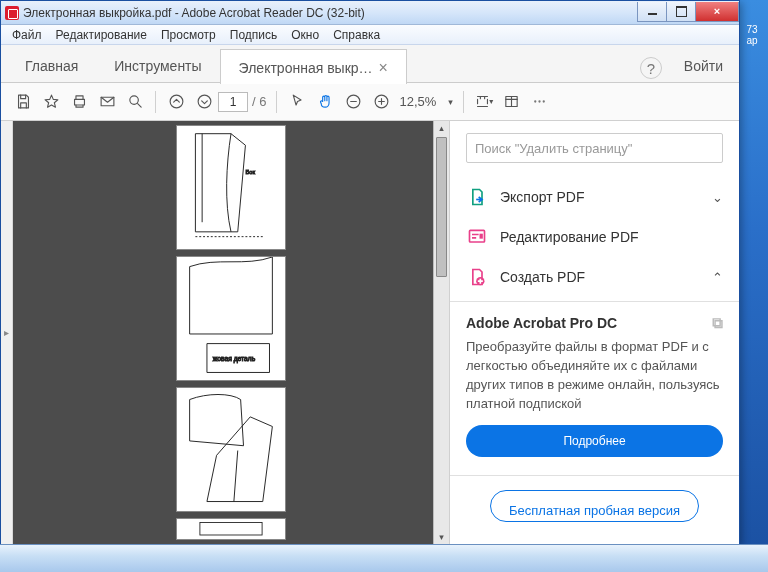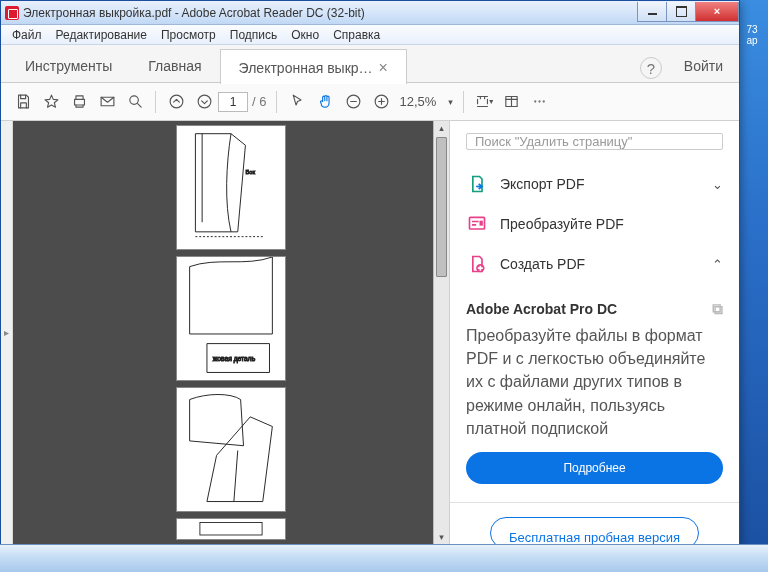--- a/index.html
+++ b/index.html
@@ -65,21 +65,21 @@
   .search{height:30px;border:1px solid #ccc;border-radius:2px;padding:0 8px;font-size:13px;color:#999;display:flex;align-items:center;margin-bottom:14px}
   .tool-row{display:flex;align-items:center;padding:10px 0;cursor:pointer}
   .tool-row .ticon{width:22px;height:20px;margin-right:12px;display:flex;align-items:center;justify-content:center}
   .tool-row .tlabel{flex:1;color:#333}
   .tool-row .chev{color:#555;font-size:13px}
   .tool-divider{height:1px;background:#e0e0e0;margin:4px -16px}
   
   .promo{padding:8px 0 10px}
   .promo .ph{font-weight:600;font-size:14px;margin-bottom:6px;display:flex;justify-content:space-between;align-items:center}
   .promo .ph .dup{color:#bbb;font-size:15px}
-  .promo .pt{font-size:16px;color:#555;line-height:1.45;margin-bottom:12px}
+  .promo .pt{font-size:13px;color:#555;line-height:1.45;margin-bottom:12px}
   .bigbtn{background:#0b74e5;color:#ffffff;border:none;border-radius:18px;height:32px;width:100%;font-size:12px;cursor:pointer}
   
   .promo2{padding:14px 0 6px;text-align:center;border-top:1px solid #e0e0e0;margin:8px -16px 0;padding:14px 16px 6px}
   .promo2 .p2h{font-weight:600;font-size:13px;line-height:1.4;margin-bottom:14px}
   .trialbtn{background:#fff;color:#0b74e5;border:1px solid #0b74e5;border-radius:18px;height:32px;padding:12px 18px;font-size:13px;cursor:pointer}
   
   
   .taskbar{position:absolute;left:0;right:0;bottom:0;height:28px;background:linear-gradient(180deg,#e8f2fc 0%,#c8dff5 40%,#a8c8ec 100%);border-top:1px solid #6a90c0;display:flex;align-items:flex-end}
 
   svg.ic{width:17px;height:17px;fill:none;stroke:#555;stroke-width:1.6;stroke-linecap:round;stroke-linejoin:round}
@@ -110,22 +110,22 @@
     <div class="mbar">
       <span>Файл</span>
       <span>Редактирование</span>
       <span>Просмотр</span>
       <span>Подпись</span>
       <span>Окно</span>
       <span>Справка</span>
     </div>
 
     <div class="tabrow">
+      <div class="tab">Главная</div>
       <div class="tab">Инструменты</div>
-      <div class="tab">Главная</div>
       <div class="tab doc">
         <span>Электронная выкр…</span>
         <span class="closex">×</span>
       </div>
       <div class="spacer"></div>
       <div class="help">?</div>
       <div class="login">Войти</div>
     </div>
 
     <div class="toolbar">
@@ -289,21 +289,21 @@
         </div>
 
         <div class="tool-row">
           <span class="ticon">
             <svg viewBox="0 0 24 24" width="20" height="20">
                 <rect x="3" y="4" width="18" height="14" rx="1" fill="none" stroke="#e9408a" stroke-width="2"></rect>
                 <path d="M6 9h8M6 13h5" stroke="#e9408a" stroke-width="2"></path>
                 <rect x="15" y="8" width="4" height="6" fill="#e9408a"></rect>
               </svg>
           </span>
-          <span class="tlabel">Преобразуйте PDF</span>
+          <span class="tlabel">Редактирование PDF</span>
         </div>
 
         <div class="tool-row">
           <span class="ticon">
             <svg viewBox="0 0 24 24" width="20" height="20">
                 <path d="M7 3h8l3 3v15H7z" fill="none" stroke="#e9408a" stroke-width="2"></path>
                 <circle cx="16" cy="17" r="5" fill="#e9408a"></circle>
                 <path d="M16 14v6M13 17h6" stroke="#fff" stroke-width="2"></path>
               </svg>
           </span>

